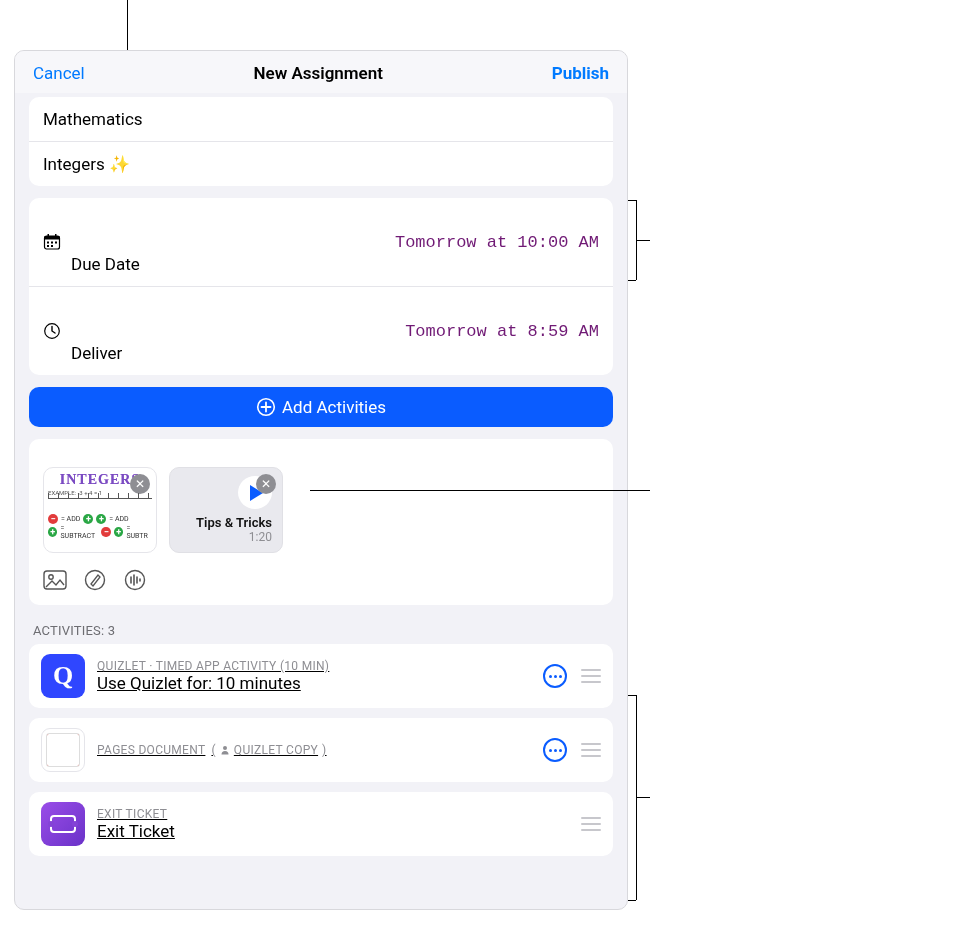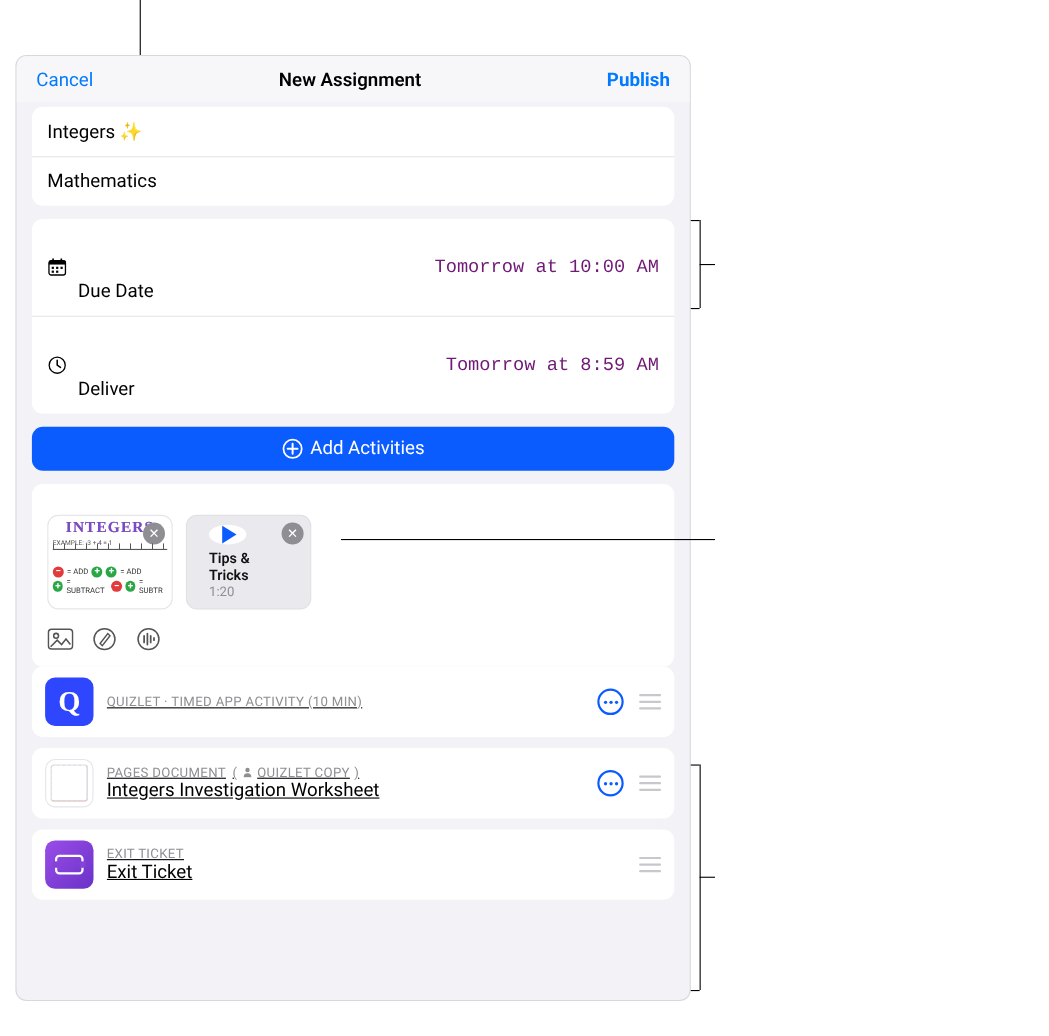--- a/index.html
+++ b/index.html
@@ -91,21 +91,21 @@
   }
   .numline { height:14px; margin:2px 0; position:relative; border-top:1px solid #555; }
   .numline::before { content:""; position:absolute; left:0; right:0; top:-6px;
     background: repeating-linear-gradient(90deg,#555 0 1px, transparent 1px 10px);
     height:6px;
   }
   .dot-row { display:flex; gap:3px; align-items:center; font-size:7px; color:#333; }
   .dot { width:10px;height:10px;border-radius:50%; display:flex;align-items:center;justify-content:center;color:#fff;font-size:9px;font-weight:bold;}
   .dot.r{background:#e23b3b;} .dot.g{background:#2aa745;}
   .attach.audio { background:#e9e9ee; border-color:#e0e0e5; }
-  .audio-body { padding:8px 20px; display:flex; flex-direction:column; height:100%; }
+  .audio-body { padding:8px 10px; display:flex; flex-direction:column; height:100%;align-items:flex-end; }
   .play-circ {
     width:34px;height:34px;border-radius:50%;background:#fff;
     display:flex;align-items:center;justify-content:center;
     margin-bottom:6px;
   }
   .play-tri {
     width:0;height:0;border-style:solid;
     border-width:8px 0 8px 13px;
     border-color: transparent transparent transparent #0a5cff;
     margin-left:3px;
@@ -182,25 +182,25 @@
 <div class="panel">
 
   <div class="header">
     <span class="link">Cancel</span>
     <span class="title">New Assignment</span>
     <span class="link bold">Publish</span>
   </div>
 
   <div class="card" style="margin-top:4px;">
     <div class="row">
+      <span>Mathematics</span>
+    </div>
+    <div class="row">
       <span>Integers ✨</span>
       <span class="cursor"></span>
-    </div>
-    <div class="row">
-      <span>Mathematics</span>
     </div>
   </div>
 
   <div class="card" style="margin-top:12px;">
     <div class="row">
       <span class="icon-box">
         <svg width="18" height="18" viewBox="0 0 18 18">
             <rect x="1.5" y="3" width="15" height="13" rx="2" fill="none" stroke="#000" stroke-width="1.2"></rect>
             <rect x="1.5" y="3" width="15" height="3.5" fill="#000"></rect>
             <rect x="4.5" y="1" width="1.5" height="3" fill="#000"></rect>
@@ -278,25 +278,27 @@
       </div>
       <div class="mt">
         <svg width="22" height="22" viewBox="0 0 22 22">
             <circle cx="11" cy="11" r="9.5" fill="none" stroke="#555" stroke-width="1.4"></circle>
             <path d="M7 8 v6 M10 6 v10 M13 8 v6 M16 10 v2" stroke="#555" stroke-width="1.6" stroke-linecap="round"></path>
           </svg>
       </div>
     </div>
   </div>
 
+  <div class="section-label">ACTIVITIES: 3</div>
 
   <div class="activity">
     <div class="act-icon quizlet">Q</div>
     <div class="act-text">
       <div class="act-meta">QUIZLET · TIMED APP ACTIVITY (10 MIN)</div>
+      <div class="act-title">Use Quizlet for: 10 minutes</div>
     </div>
     <div class="act-actions">
       <div class="more-btn">
           <div class="more-dots">
             <span></span>
             <span></span>
             <span></span>
           </div>
         </div>
       <div class="drag">
@@ -315,21 +317,20 @@
       <div class="act-meta">
         <span>PAGES DOCUMENT</span>
         <span class="pill">
           (<svg width="10" height="10" viewBox="0 0 10 10">
               <circle cx="5" cy="3" r="2" fill="#8e8e93"></circle>
               <path d="M1.5 9.5 a3.5 3.5 0 0 1 7 0 Z" fill="#8e8e93"></path>
             </svg>
           <span>QUIZLET COPY</span>)
         </span>
       </div>
-      <div class="act-title">Integers Investigation Worksheet</div>
     </div>
     <div class="act-actions">
       <div class="more-btn">
           <div class="more-dots">
             <span></span>
             <span></span>
             <span></span>
           </div>
         </div>
       <div class="drag">

